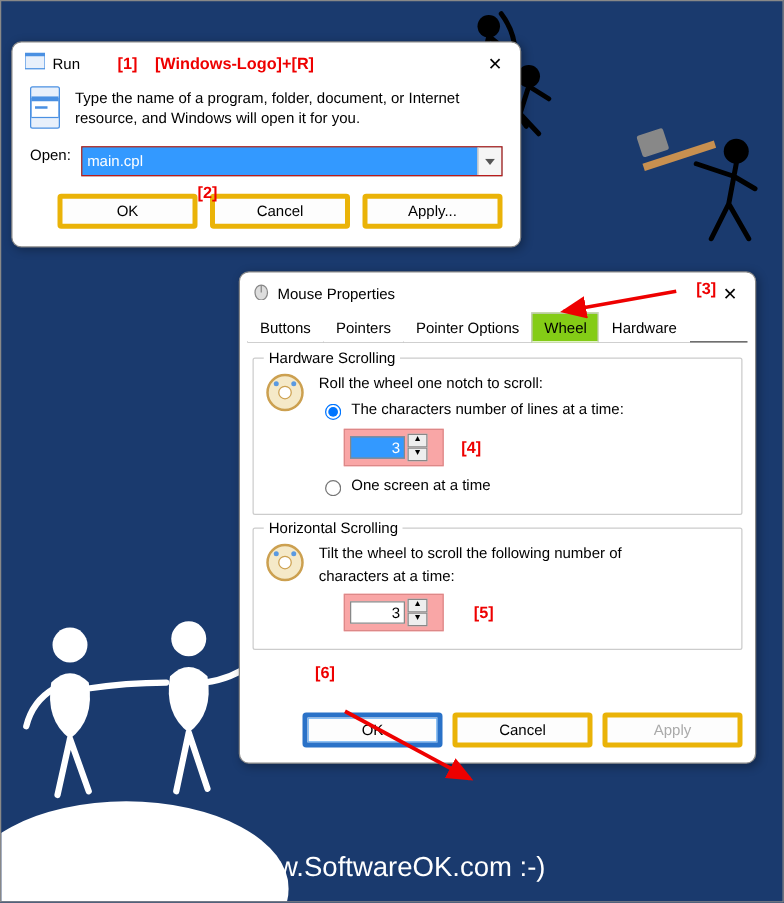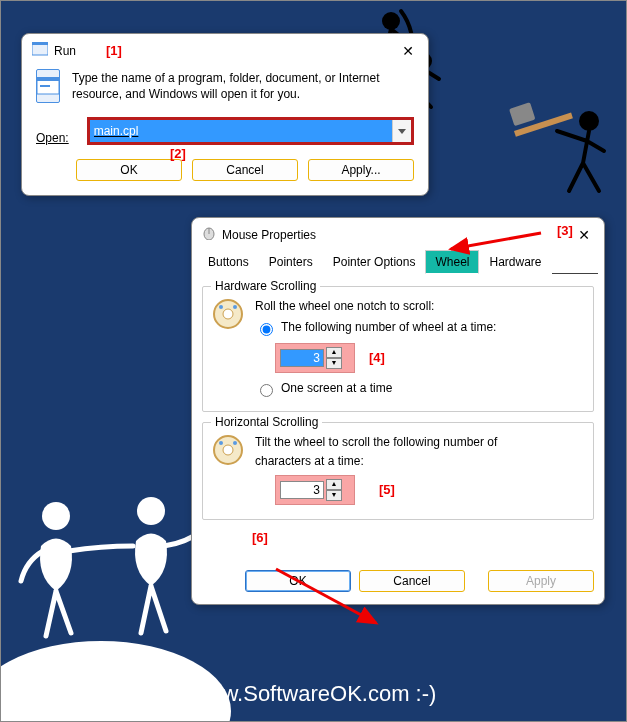--- a/index.html
+++ b/index.html
@@ -36,54 +36,54 @@
   width: 20px;
   text-align: center;
   cursor: pointer;
 }
 .annotation { color: #e00; font-weight: bold; font-size: 13px; }
 .run-body { padding: 6px 14px 12px 14px; display: flex; gap: 12px; align-items: center; }
 .run-icon {
   width: 32px; height: 32px; background: #e8f0fb; border: 1px solid #4a90e2; display:flex; align-items:center; justify-content:center; border-radius:2px;
 }
 .run-text { font-size: 12px; line-height: 1.35; color: #000; }
-.open-row { display:flex; align-items:flex-end; padding: 2px 14px 10px 14px; gap: 18px; text-decoration: underline;}
+.open-row { display:flex; align-items:flex-start; padding: 2px 14px 10px 14px; gap: 8px;}
 .open-label { font-size:12px; }
 .combo {
-  flex: 1; display:flex; border:3px solid #b91c1c; height:22px; background:#737373;
+  flex: 1; display:flex; border:1px solid #b91c1c; height:22px; background:#737373;
 }
 .combo input {
   flex:1; border:none; padding:2px 4px; font-size:12px; background:#3399ff; color:#fff; outline:none;
 }
 .combo .chev { width:18px; display:flex; align-items:center; justify-content:center; border-left:1px solid #ccc; background:#f5f5f5; cursor:pointer;}
 .btn-row { display:flex; justify-content:flex-end; gap:10px; padding:4px 14px 14px 14px;}
 .btn {
-  min-width: 80px; padding: 3px 12px; background:#fdfdfd; border:1px solid #eab308; border-radius:3px; font-size:12px; cursor:pointer; text-align:center;
+  min-width: 80px; padding: 3px 12px; background:#fdfdfd; border:4px solid #eab308; border-radius:3px; font-size:12px; cursor:pointer; text-align:center;
 }
 
 .mp-tabs { display:flex; border-bottom:1px solid #404040; margin: 2px 6px 0 6px; font-size:12px;}
 .mp-tab { padding:4px 9px; border:1px solid transparent; border-bottom:none; cursor:pointer; position:relative; top:1px; background:#fff;}
 .mp-tab.active { border-color:#ccc; border-bottom:1px solid #fff; background:#fff;}
-.mp-tab.highlight { background:#14b8a6; }
+.mp-tab.highlight { background:#84cc16; }
 .mp-content { padding:6px 10px 10px 10px; }
 .groupbox { border:1px solid #ccc; border-radius:2px; margin:6px 0 10px 0; padding:10px 8px 10px 8px; position:relative;}
 .groupbox .legend { position:absolute; top:-8px; left:8px; background:#fff; padding:0 4px; font-size:12px;}
 .gb-row { display:flex; gap:10px; align-items:flex-start;}
 .wheel-icon {
   width:34px; height:34px; flex:0 0 34px;
 }
 .opts { font-size:12px; line-height:1.6; }
 .radio-row { display:flex; align-items:center; gap:5px; margin:2px 0;}
 .spin-wrap { display:flex; align-items:center; background:#f9a6a6; padding:3px 4px; border:1px solid #d88; width:70px; margin:4px 0 4px 20px;}
 .spin-wrap input { width:36px; text-align:right; border:1px solid #888; font-size:12px; padding:1px 3px; background:#fff;}
 .spin-wrap .spin-btns { display:flex; flex-direction:column; margin-left:2px;}
 .spin-wrap .spin-btns div { width:14px; height:9px; border:1px solid #888; background:#eee; font-size:7px; line-height:7px; text-align:center; cursor:pointer;}
 .mp-btn-row { display:flex; justify-content:flex-end; gap:8px; padding:4px 10px 12px 10px;}
 .mp-btn-row .btn.default { border-color:#2a72c8; box-shadow:0 0 0 1px #6aaef2 inset;}
-.mp-btn-row .btn.disabled { color:#aaa; cursor:default;margin-left:15px;}
+.mp-btn-row .btn.disabled { color:#aaa; cursor:default;}
 .arrow-svg { position:absolute; pointer-events:none; }
 .footer {
   position:absolute; bottom:14px; width:100%; text-align:center; color:#fff; font-size:22px; font-family: "Comic Sans MS", cursive, sans-serif;
 }
 .deco { position:absolute; }
 .stick { stroke:#000; stroke-width:4; fill:none; stroke-linecap:round;}
 .fillb { fill:#000; }
 .fillw { fill:#fff; stroke:#000; stroke-width:0;}
 </style>
 </head>
@@ -109,30 +109,31 @@
   <circle class="fillw" cx="55" cy="55" r="14"></circle>
   <circle class="fillw" cx="150" cy="50" r="14"></circle>
   <path class="fillw" d="M40 85 Q55 70 70 85 Q75 115 55 130 Q35 115 40 85 Z"></path>
   <path class="fillw" d="M135 80 Q150 65 165 80 Q170 110 150 125 Q130 110 135 80 Z"></path>
   <path d="M55 130 L45 175 M55 130 L70 172" stroke="#fff" stroke-width="5" fill="none" stroke-linecap="round"></path>
   <path d="M150 125 L140 172 M150 125 L165 170" stroke="#fff" stroke-width="5" fill="none" stroke-linecap="round"></path>
   <path d="M68 90 Q100 85 132 85" stroke="#fff" stroke-width="5" fill="none" stroke-linecap="round"></path>
   <path d="M42 90 Q25 100 20 120 M163 85 Q185 82 200 70" stroke="#fff" stroke-width="5" fill="none" stroke-linecap="round"></path>
 </svg>
 
-<div class="dialog" style="left:20px; top:32px; width:406px;">
+<div class="dialog" style="left:8px; top:32px; width:406px;">
   <div class="titlebar">
     <span class="t-icon">
       <svg width="16" height="14" viewBox="0 0 16 14">
           <rect x="0" y="2" width="16" height="11" fill="#e8f0fb" stroke="#4a90e2"></rect>
           <rect x="0" y="0" width="16" height="3" fill="#4a90e2"></rect>
         </svg>
     </span>
     <span class="title">Run</span>
     <span class="annotation" style="margin-left:30px;">[1]</span>
+    <span class="annotation" style="margin-left:14px;">[Windows-Logo]+[R]</span>
     <span class="close">✕</span>
   </div>
   <div class="run-body">
     <div class="run-icon">
       <svg width="22" height="18" viewBox="0 0 22 18">
           <rect x="0" y="2" width="22" height="15" fill="#fff" stroke="#4a90e2"></rect>
           <rect x="0" y="0" width="22" height="4" fill="#4a90e2"></rect>
           <rect x="3" y="8" width="10" height="2" fill="#4a90e2"></rect>
         </svg>
     </div>
@@ -186,21 +187,21 @@
               <circle cx="17" cy="17" r="14" fill="#f5e9c8" stroke="#cca050" stroke-width="2"></circle>
               <circle cx="17" cy="17" r="5" fill="#fff" stroke="#cca050"></circle>
               <circle cx="10" cy="10" r="2" fill="#5a9ae2"></circle>
               <circle cx="24" cy="10" r="2" fill="#5a9ae2"></circle>
             </svg>
         </div>
         <div class="opts">
           <div>Roll the wheel one notch to scroll:</div>
           <div class="radio-row">
             <input type="radio" checked="" style="">
-            <span>The following number of wheel at a time:</span>
+            <span>The characters number of lines at a time:</span>
           </div>
           <div style="display:flex; align-items:center;">
             <div class="spin-wrap">
               <input type="text" style="background: rgb(51, 153, 255); color: rgb(255, 255, 255);" value="3">
               <div class="spin-btns">
                 <div>▲</div>
                 <div>▼</div>
               </div>
             </div>
             <span class="annotation" style="margin-left:14px;">[4]</span>

